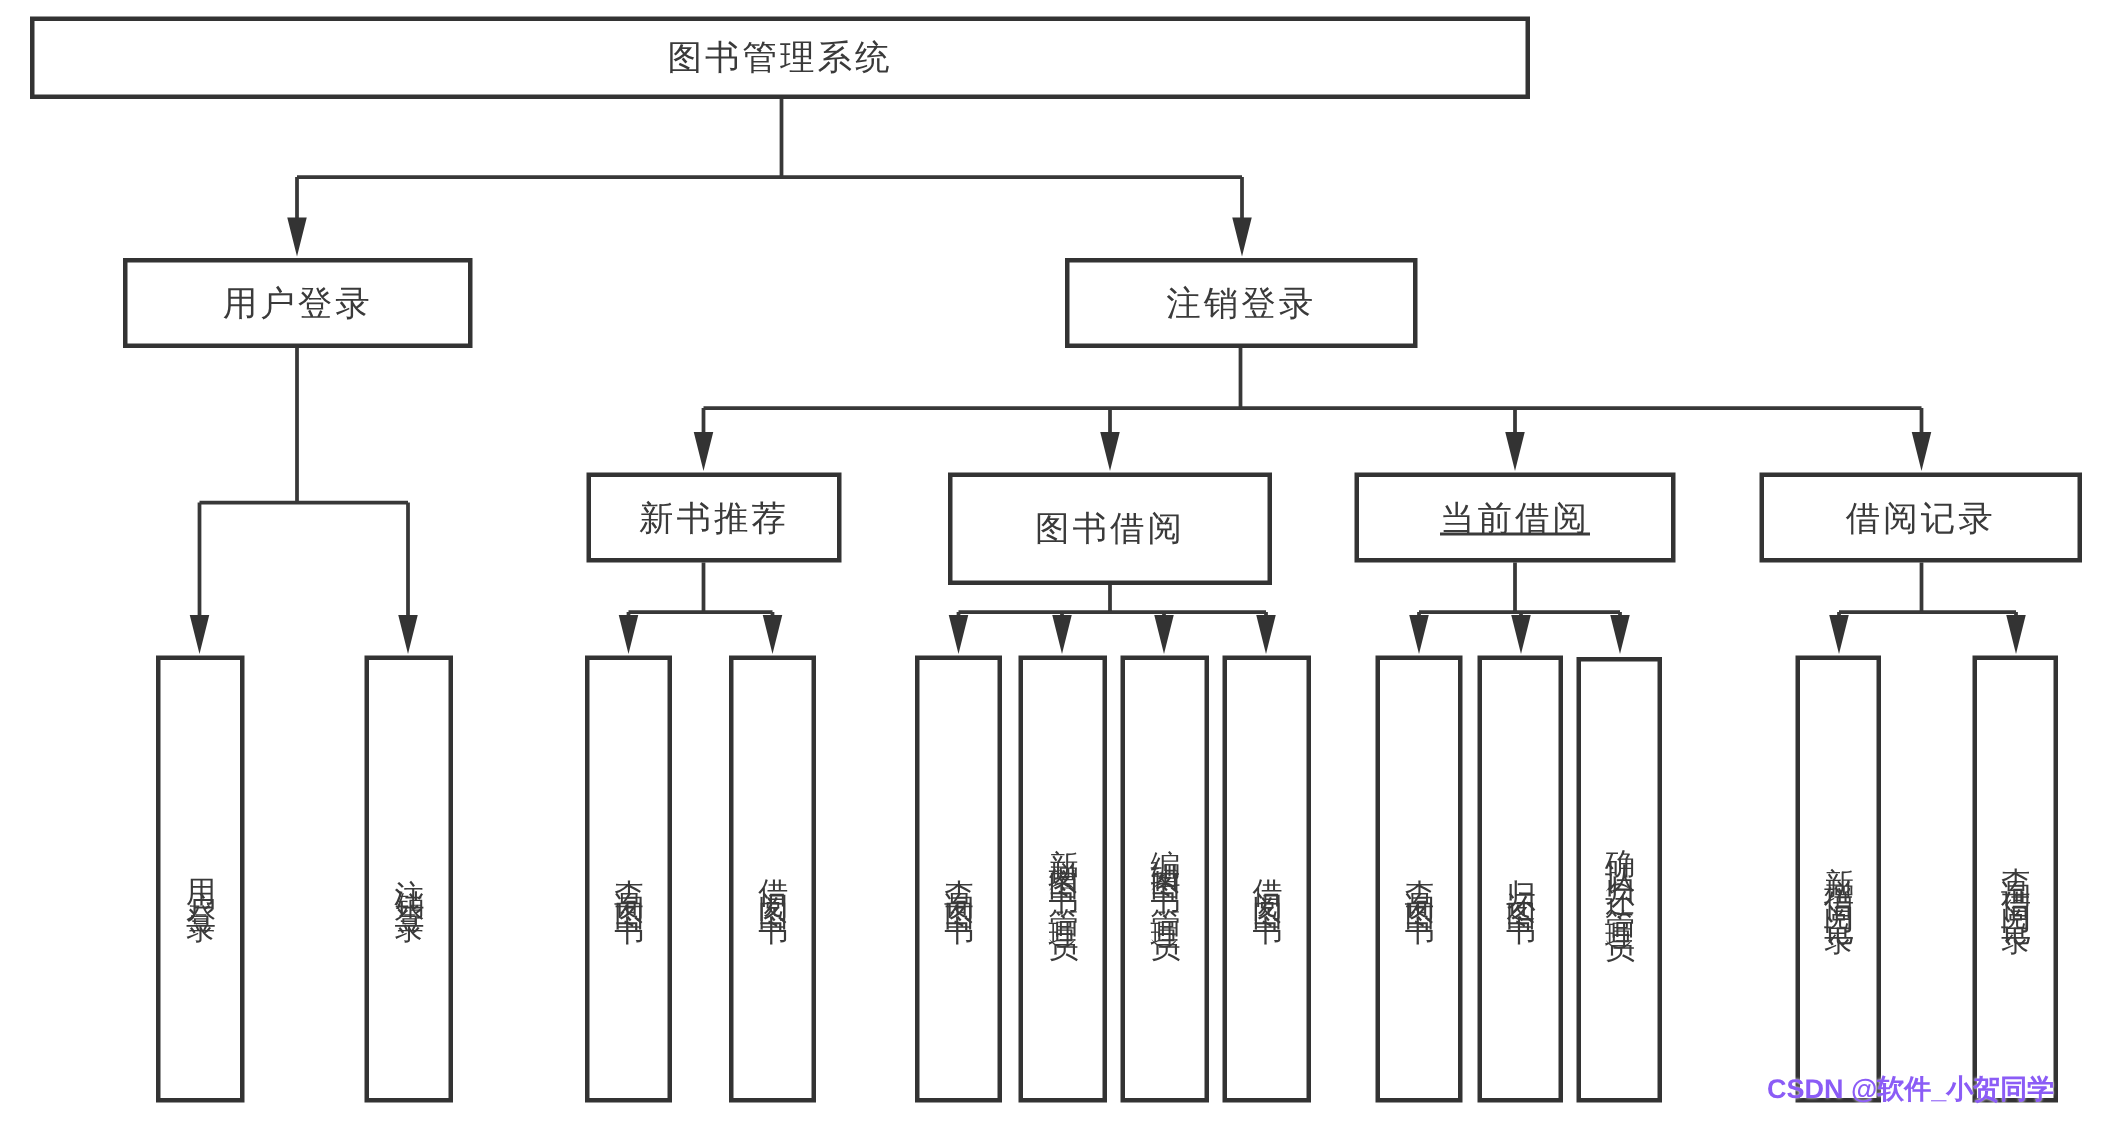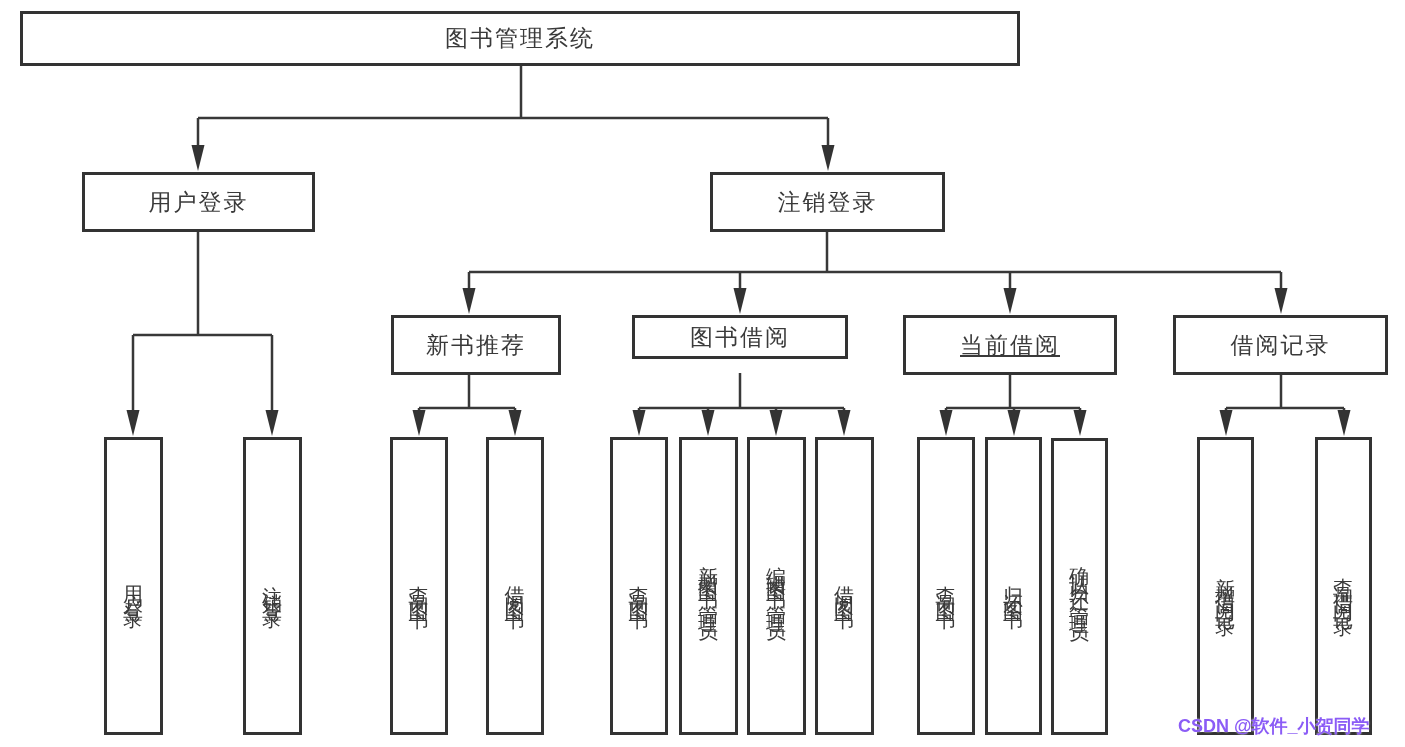--- a/index.html
+++ b/index.html
@@ -107,21 +107,21 @@
       <polygon points="1337.5,410 1350.5,410 1344,436"></polygon>
     </g>
   </svg>
 
   <div class="node hnode" style="left:20px; top:11px; width:1000px; height:55px;">图书管理系统</div>
 
   <div class="node hnode" style="left:82px; top:172px; width:233px; height:60px;">用户登录</div>
   <div class="node hnode" style="left:710px; top:172px; width:235px; height:60px;">注销登录</div>
 
   <div class="node hnode" style="left:363px; top:315px; width:170px; height:60px;margin-left:28px;">新书推荐</div>
-  <div class="node hnode" style="left:632px; top:315px; width:216px; height:44px;">图书借阅</div>
+  <div class="node hnode" style="left:632px; top:315px; width:216px; height:75px;">图书借阅</div>
   <div class="node hnode" style="left:903px; top:315px; width:214px; height:60px;text-decoration:underline;">当前借阅</div>
   <div class="node hnode" style="left:1173px; top:315px; width:215px; height:60px;">借阅记录</div>
 
   <div class="node vnode" style="left:104px; width:59px;">
     <span class="vtext">用户登录</span>
   </div>
   <div class="node vnode" style="left:243px; width:59px;">
     <span class="vtext">注销登录</span>
   </div>
   <div class="node vnode" style="left:390px; width:58px;">

